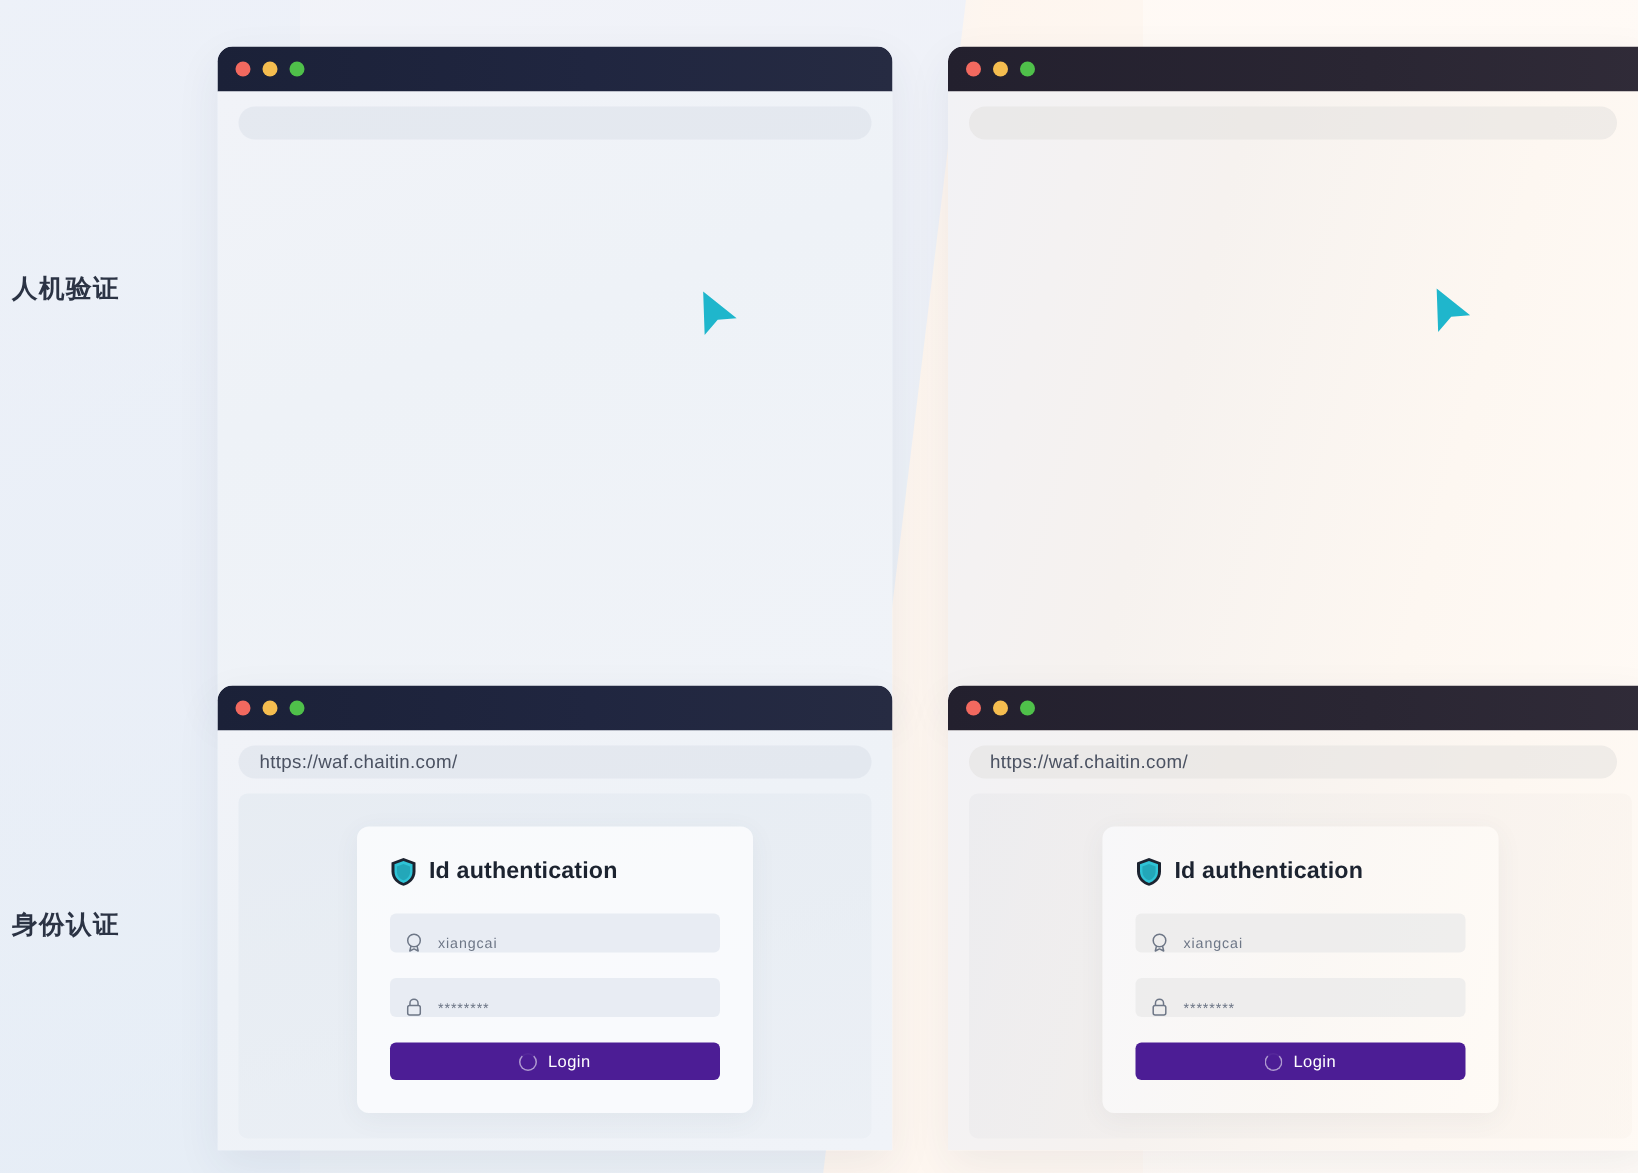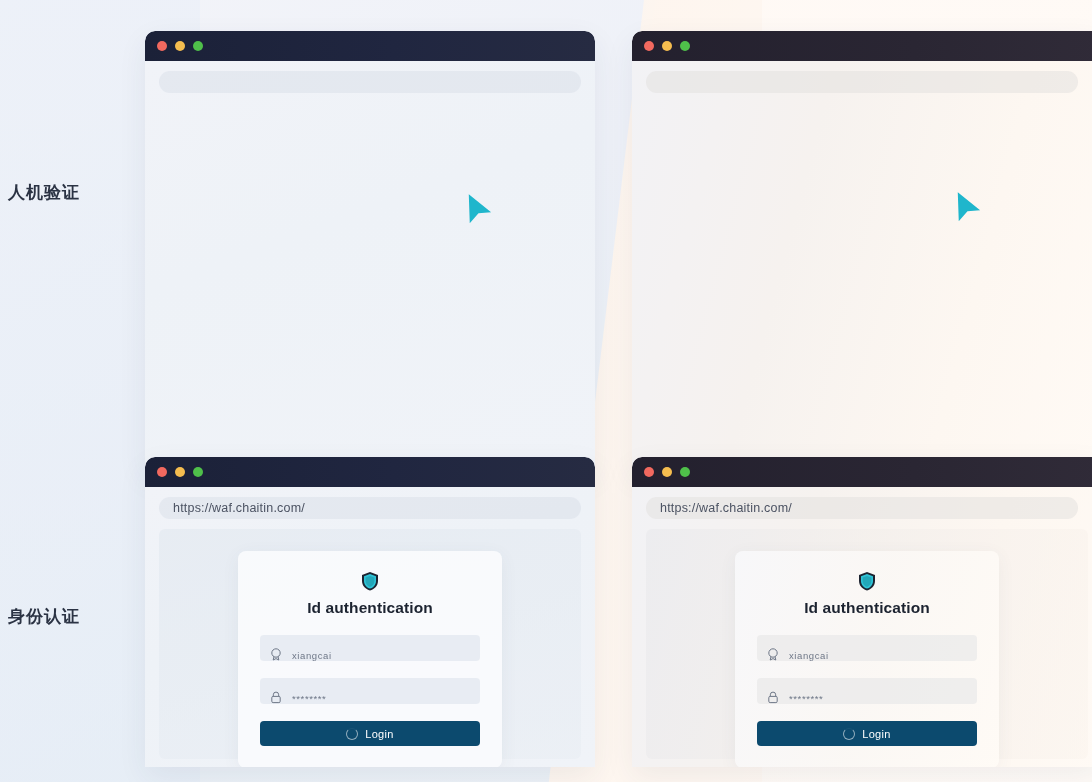--- a/index.html
+++ b/index.html
@@ -171,21 +171,20 @@
     box-sizing: border-box;
   }
   .login-card.warm {
     background: linear-gradient(105deg, rgba(248,248,250,0.95) 0%, rgba(251,248,245,0.93) 50%, rgba(255,251,246,0.92) 100%);
   }
   .card-title {
     display: flex;
     align-items: center;
     gap: 8px;
     margin-bottom: 18px;
-    flex-direction: column;
   }
   .card-title-text {
     font-size: 15.5px;
     font-weight: bold;
     color: #1c2330;
     letter-spacing: 0.1px;
   }
   .field {
     height: 26px;
     background: rgba(228,233,240,0.8);
@@ -198,21 +197,21 @@
   }
   .field.warm { background: rgba(234,233,234,0.75); }
   .field-text {
     font-size: 9.5px;
     color: #6e7787;
     letter-spacing: 0.6px;
   }
   .field-icon { flex: none; display: block; }
   .login-btn {
     height: 25px;
-    background: #0c4a6e;
+    background: #4c1d95;
     border-radius: 4px;
     display: flex;
     align-items: center;
     justify-content: center;
     gap: 7px;
     cursor: pointer;
     margin-top: 3px;
   }
   .login-btn-text {
     font-size: 11px;

